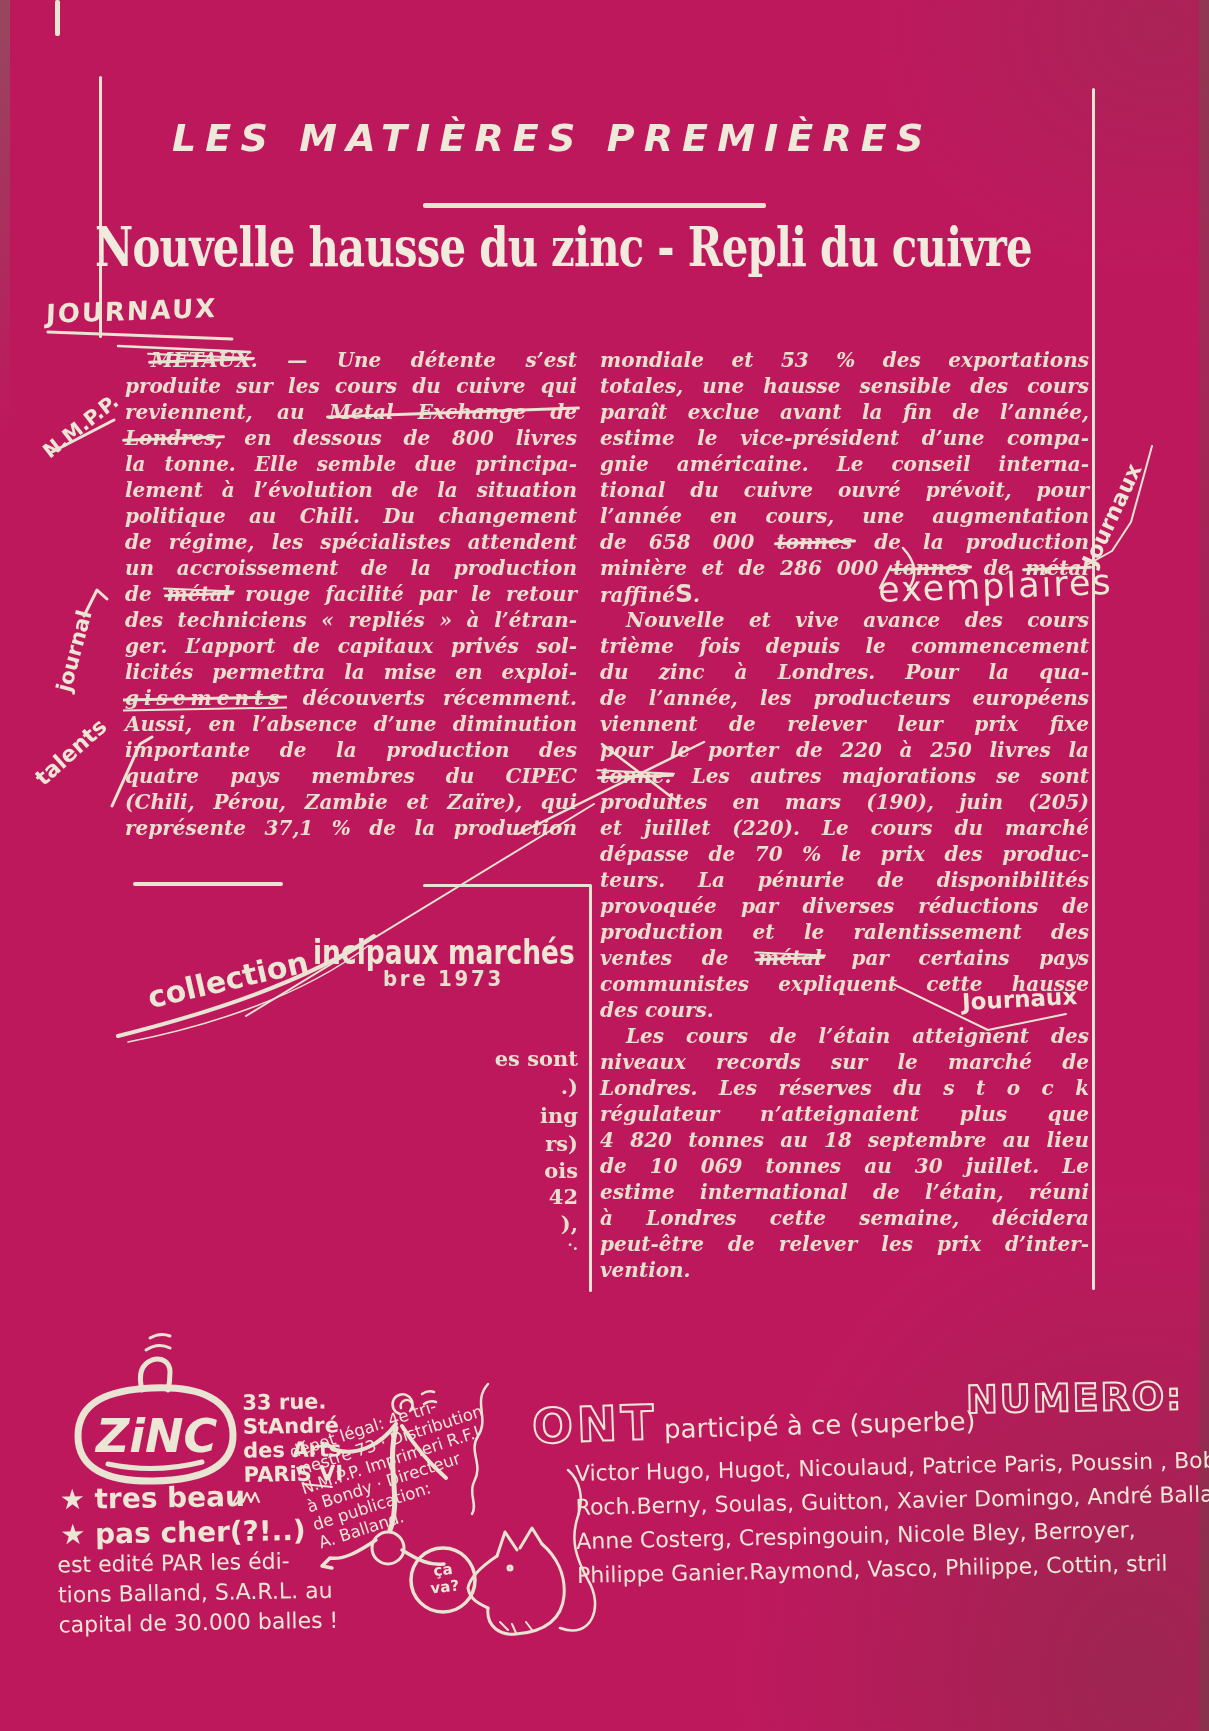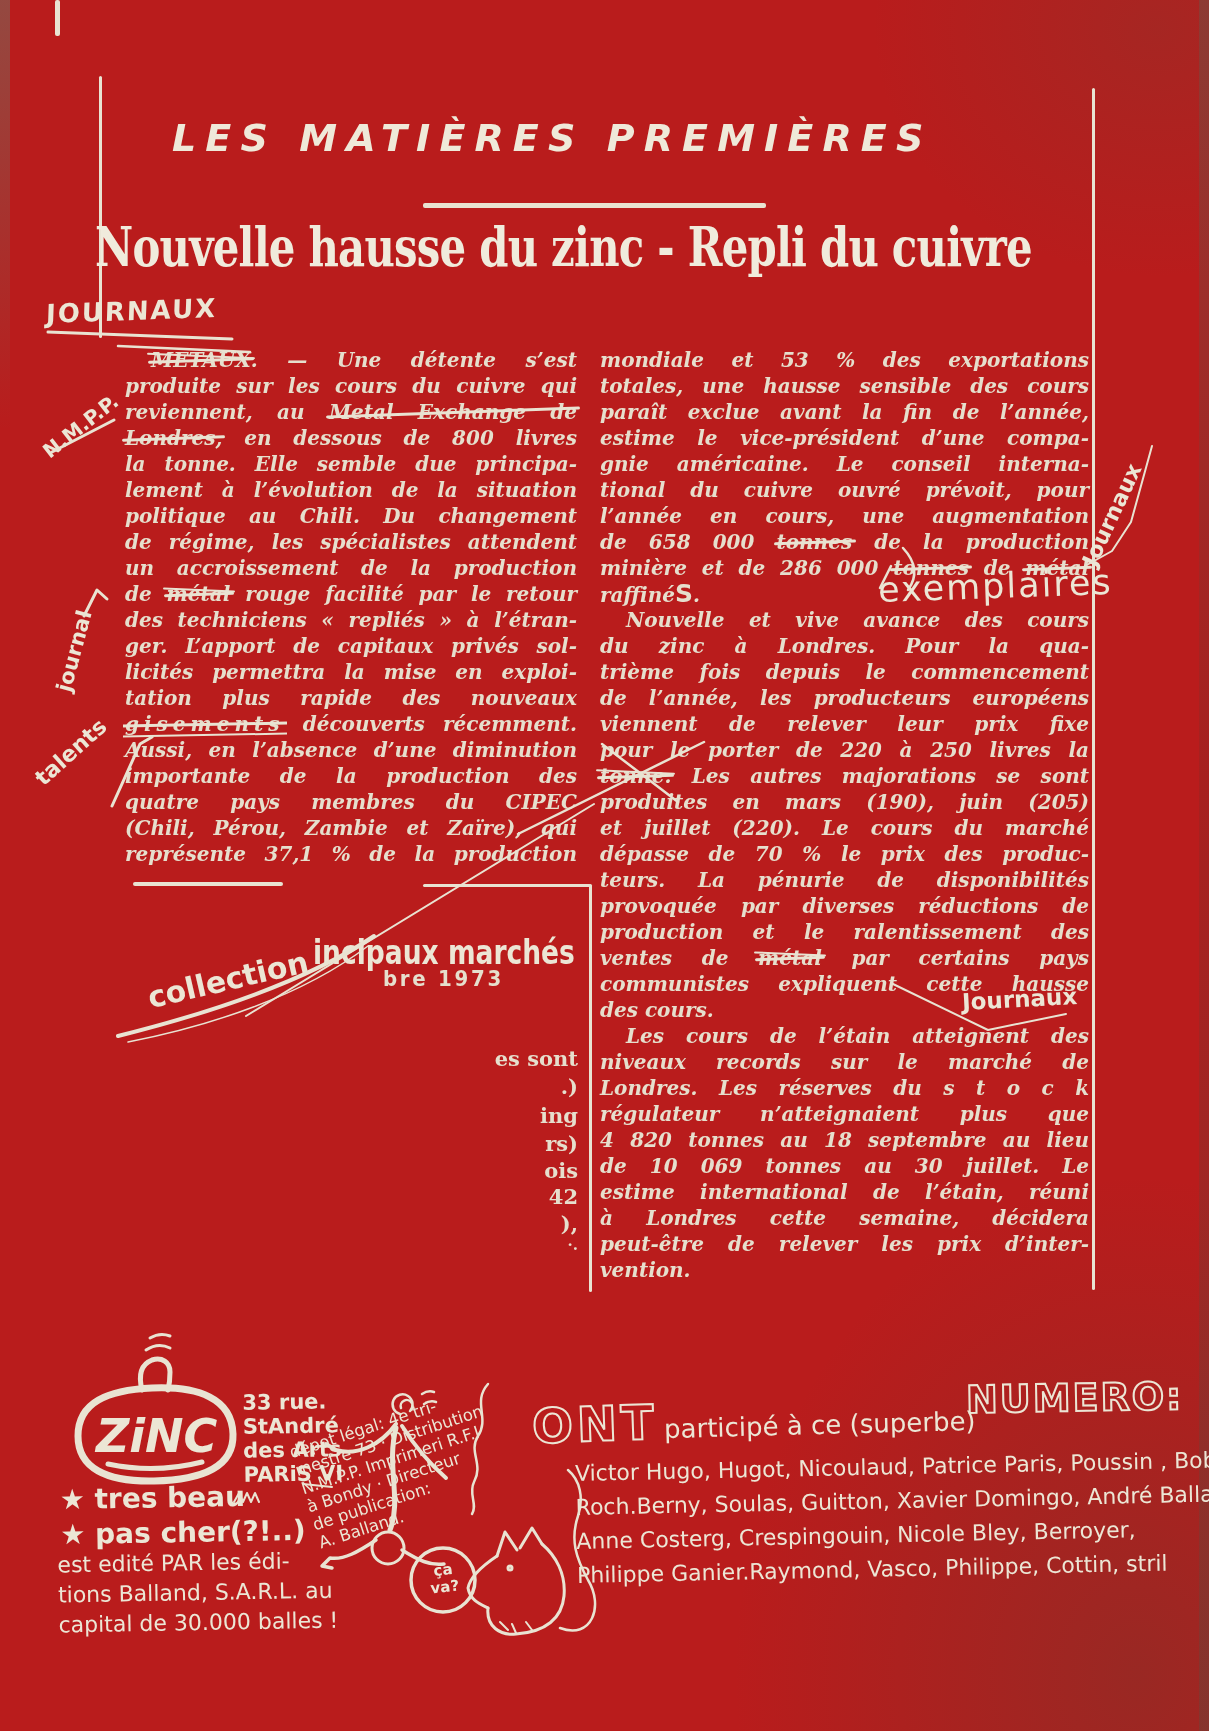--- a/index.html
+++ b/index.html
@@ -1,16 +1,16 @@
 <!DOCTYPE html>
 <html><head>
 <meta charset="utf-8">
 <style>
   html,body{margin:0;padding:0;background:#000;}
-  .page{position:relative;width:1209px;height:1731px;background:#b91c1c;overflow:hidden;
+  .page{position:relative;width:1209px;height:1731px;background:#be185d;overflow:hidden;
         font-family:"DejaVu Serif",serif;color:#e9e3d2;}
   
   .edge-l{position:absolute;left:0;top:0;width:10px;height:430px;
           background:linear-gradient(180deg,rgba(118,110,95,.55),rgba(118,110,95,0));}
   .edge-r{position:absolute;left:1199px;top:0;width:10px;height:1731px;
           background:linear-gradient(180deg,rgba(100,93,80,.40),rgba(60,55,47,.15) 45%,rgba(90,82,70,.35));}
   .glow-br{position:absolute;right:0;bottom:0;width:480px;height:560px;
            background:radial-gradient(ellipse at 85% 90%,rgba(80,68,52,.30),rgba(0,0,0,0) 70%);}
   .glow-tr{position:absolute;right:0;top:0;width:340px;height:280px;
            background:radial-gradient(ellipse at 85% 10%,rgba(90,78,60,.20),rgba(0,0,0,0) 70%);}
@@ -108,42 +108,41 @@
       <div class="ln"><span class="st">Londres,</span><span> en dessous de 800 livres</span></div>
       <div class="ln"><span>la tonne. Elle semble due principa-</span></div>
       <div class="ln"><span>lement à l’évolution de la situation</span></div>
       <div class="ln"><span>politique au Chili. Du changement</span></div>
       <div class="ln"><span>de régime, les spécialistes attendent</span></div>
       <div class="ln"><span>un accroissement de la production</span></div>
       <div class="ln"><span>de </span><span class="st st2">métal</span><span> rouge facilité par le retour</span></div>
       <div class="ln"><span>des techniciens « repliés » à l’étran-</span></div>
       <div class="ln"><span>ger. L’apport de capitaux privés sol-</span></div>
       <div class="ln"><span>licités permettra la mise en exploi-</span></div>
-      <div class="ln"><span>tation plus rapide des nouveaux</span></div>
       <div class="ln"><span class="stu">gisements</span><span> découverts récemment.</span></div>
       <div class="ln"><span>Aussi, en l’absence d’une diminution</span></div>
       <div class="ln"><span>importante de la production des</span></div>
       <div class="ln"><span>quatre pays membres du CIPEC</span></div>
       <div class="ln"><span>(Chili, Pérou, Zambie et Zaïre), qui</span></div>
       <div class="ln"><span>représente 37,1 % de la production</span></div>
     </div>
   <div class="col colR">
       <div class="ln"><span>mondiale et 53 % des exportations</span></div>
       <div class="ln"><span>totales, une hausse sensible des cours</span></div>
       <div class="ln"><span>paraît exclue avant la fin de l’année,</span></div>
       <div class="ln"><span>estime le vice-président d’une compa-</span></div>
       <div class="ln"><span>gnie américaine. Le conseil interna-</span></div>
       <div class="ln"><span>tional du cuivre ouvré prévoit, pour</span></div>
       <div class="ln"><span>l’année en cours, une augmentation</span></div>
       <div class="ln"><span>de 658 000 </span><span class="st">tonnes</span><span> de la production</span></div>
       <div class="ln"><span>minière et de 286 000 </span><span class="st">tonnes</span><span> de </span><span class="st">métal</span></div>
       <div class="ln end"><span>raffiné</span><span class="bigS">S</span><span>.</span></div>
       <div class="ln ind"><span>Nouvelle et vive avance des cours</span></div>
+      <div class="ln"><span>trième fois depuis le commencement</span></div>
       <div class="ln"><span>du zinc à Londres. Pour la qua-</span></div>
-      <div class="ln"><span>trième fois depuis le commencement</span></div>
       <div class="ln"><span>de l’année, les producteurs européens</span></div>
       <div class="ln"><span>viennent de relever leur prix fixe</span></div>
       <div class="ln"><span>pour le porter de 220 à 250 livres la</span></div>
       <div class="ln"><span class="st st2">tonne.</span><span> Les autres majorations se sont</span></div>
       <div class="ln"><span>produites en mars (190), juin (205)</span></div>
       <div class="ln"><span>et juillet (220). Le cours du marché</span></div>
       <div class="ln"><span>dépasse de 70 % le prix des produc-</span></div>
       <div class="ln"><span>teurs. La pénurie de disponibilités</span></div>
       <div class="ln"><span>provoquée par diverses réductions de</span></div>
       <div class="ln"><span>production et le ralentissement des</span></div>

